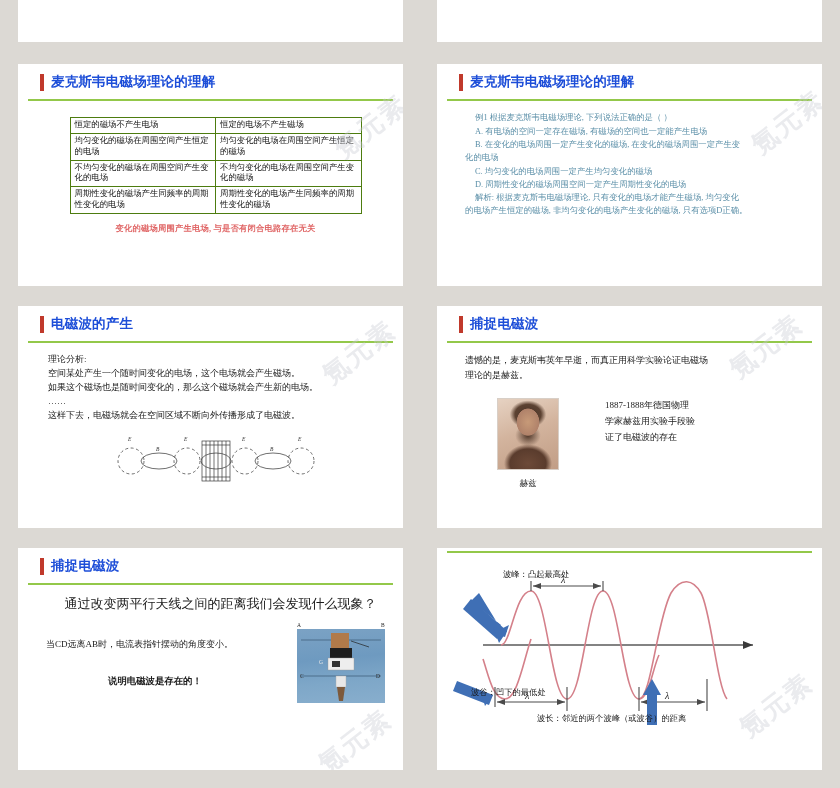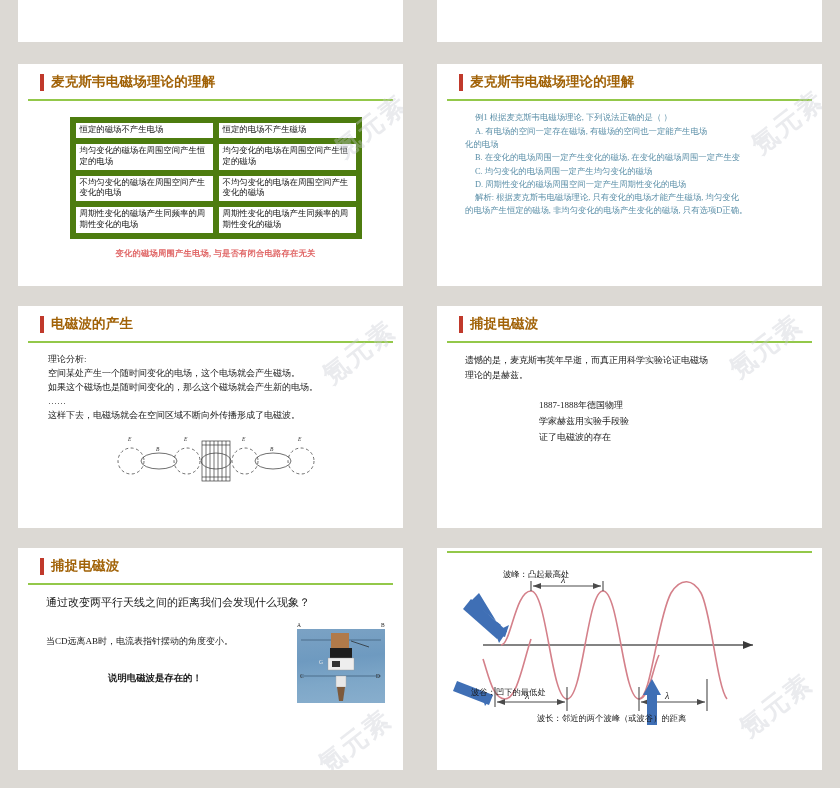--- a/index.html
+++ b/index.html
@@ -37,21 +37,21 @@
     width: 4px;
     height: 17px;
     background: #c0392b;
     margin-right: 7px;
     flex: 0 0 auto;
   }
   .title-text {
     font-family: "Liberation Sans", "DejaVu Sans", sans-serif;
     font-weight: bold;
     font-size: 13.5px;
-    color: #a16207;
+    color: #1d4ed8;
     letter-spacing: .2px;
     white-space: nowrap;
   }
   .green-rule {
     height: 2.4px;
     background: #93c84a;
     margin: 3px 10px 0 10px;
   }
   .body-area {
     position: relative;
@@ -86,21 +86,21 @@
   #slide-6 { left: 437px; top: 548px; width: 385px; height: 222px; }
 
   table.mx {
     border-collapse: collapse;
     width: 292px;
     margin: 6px auto 0 auto;
     border: 1.6px solid #111;
     table-layout: fixed;
   }
   table.mx td {
-    border: 6px solid #4d7c0f;
+    border: 1px solid #4d7c0f;
     padding: 2px 3px 2px 4px;
     font-size: 8.4px;
     line-height: 1.28;
     color: #111;
     vertical-align: top;
     width: 50%;
   }
   .tbl-note {
     text-align: center;
     color: #e06666;
@@ -156,21 +156,21 @@
     width: 62px;
   }
   .hz-right {
     margin-left: 42px;
     font-size: 9px;
     color: #1a1a1a;
     line-height: 1.75;
   }
 
   
-  .ae-q { font-size: 11px; color: #1a1a1a; padding-left: 10px; }
+  .ae-q { font-size: 13px; color: #1a1a1a; padding-left: 10px; text-align: center; }
   .ae-body { display: flex; margin-top: 24px; padding-left: 10px; }
   .ae-lines { font-size: 9px; color: #1a1a1a; line-height: 1.7; }
   .ae-concl { font-size: 9.4px; color: #1a1a1a; font-weight: bold; margin-top: 22px; padding-left: 72px; }
   .ae-photo-wrap { position: relative; margin-left: 16px; width: 92px; }
   .ae-photo {
     width: 88px; height: 74px;
     background: linear-gradient(175deg, #7ba2c4 0%, #6e9ac0 40%, #7ea7c8 70%, #88aecd 100%);
     position: relative; overflow: hidden;
   }
   .ph-lbl { position: absolute; font-size: 5.5px; color: #2a2a2a; font-family: "Liberation Serif", serif; }
@@ -233,22 +233,22 @@
     <div class="slide-inner">
       <div class="title-row">
         <div class="title-bar"></div>
         <div class="title-text">麦克斯韦电磁场理论的理解</div>
       </div>
       <div class="green-rule"></div>
       <div class="body-area">
         <div class="ex-block">
           <div class="ex-line">例1  根据麦克斯韦电磁场理论, 下列说法正确的是（      ）</div>
           <div class="ex-line">A. 有电场的空间一定存在磁场, 有磁场的空间也一定能产生电场</div>
+          <div class="ex-line">B. 在变化的电场周围一定产生变化的磁场, 在变化的磁场周围一定产生变</div>
           <div class="ex-line cont">化的电场</div>
-          <div class="ex-line">B. 在变化的电场周围一定产生变化的磁场, 在变化的磁场周围一定产生变</div>
           <div class="ex-line">C. 均匀变化的电场周围一定产生均匀变化的磁场</div>
           <div class="ex-line">D. 周期性变化的磁场周围空间一定产生周期性变化的电场</div>
           <div class="ex-line">解析: 根据麦克斯韦电磁场理论, 只有变化的电场才能产生磁场, 均匀变化</div>
           <div class="ex-line cont">的电场产生恒定的磁场, 非均匀变化的电场产生变化的磁场, 只有选项D正确。</div>
         </div>
         <div class="wm" style="right:-8px; top:4px;">氪元素</div>
       </div>
     </div>
   </div>
 
@@ -304,20 +304,24 @@
     <div class="slide-inner">
       <div class="title-row">
         <div class="title-bar"></div>
         <div class="title-text">捕捉电磁波</div>
       </div>
       <div class="green-rule"></div>
       <div class="body-area">
         <div class="hz-text">遗憾的是，麦克斯韦英年早逝，而真正用科学实验论证电磁场</div>
         <div class="hz-text">理论的是赫兹。</div>
         <div class="hz-row">
+          <div class="hz-portrait-wrap">
+            <div class="hz-portrait"></div>
+            <div class="hz-caption">赫兹</div>
+          </div>
           <div class="hz-right">
             <div>1887-1888年德国物理</div>
             <div>学家赫兹用实验手段验</div>
             <div>证了电磁波的存在</div>
           </div>
         </div>
         <div class="wm" style="right:14px; top:-14px;">氪元素</div>
       </div>
     </div>
   </div>

